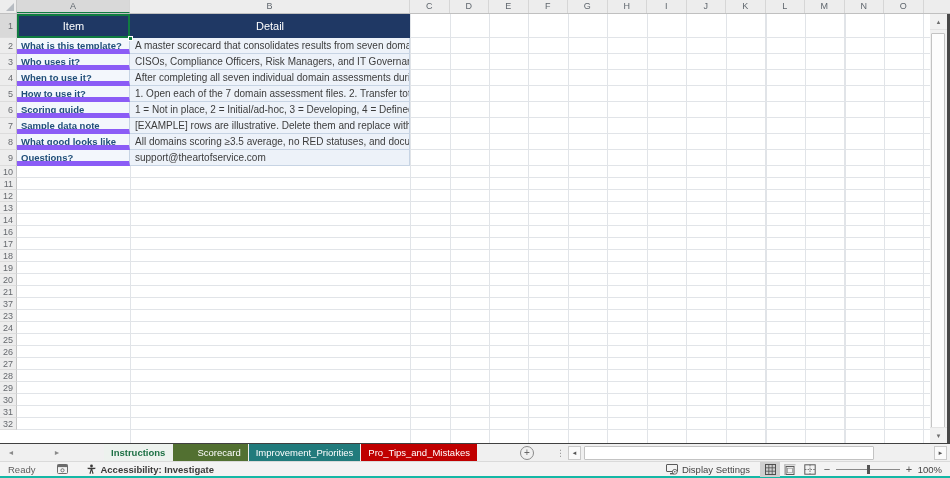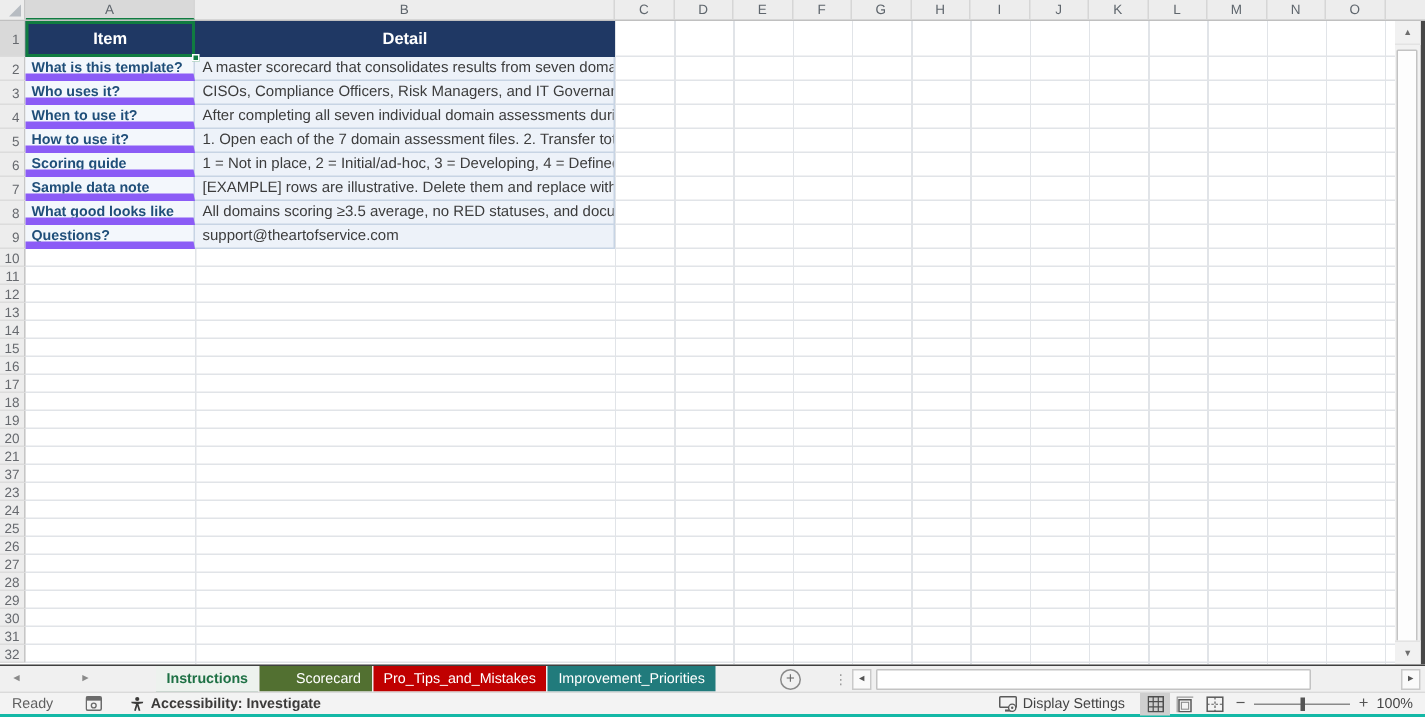--- a/index.html
+++ b/index.html
@@ -26,21 +26,21 @@
   .rows { position:relative; z-index:1; }
   .grow { display:flex; }
   .grow.r1 { height:24px; }
   .grow.rdata { height:16px; }
   .grow.empty { height:12px; }
   .rn { flex:0 0 17px; background:#EDEDED; border-right:1px solid #C6C6C6; border-bottom:1px solid #DCDCDC;
       color:#66696E; font-size:9px; text-align:right; padding-right:3px; display:block; line-height:12px; }
   .r1 .rn { background:#D9D9D9; line-height:24px; }
   .rdata .rn { line-height:16px; }
   .cellA { flex:0 0 113px; } .cellB { flex:0 0 280px; }
-  .hcell { background:#1F3864; color:#fff; font-weight:bold; font-size:11px; text-align:center; line-height:24px; }
+  .hcell { background:#1F3864; color:#fff; font-weight:normal; font-size:11px; text-align:center; line-height:24px; }
   .selwrap { position:relative; }
   .selbox { position:absolute; inset:0; border:2px solid #107C41; pointer-events:none; }
   .handle { position:absolute; right:-3px; bottom:-3px; width:5px; height:5px; background:#107C41; border:1px solid #fff; pointer-events:none; }
   .icell { background:#F3F7FC; color:#1F4E79; font-weight:bold; font-size:9.5px; line-height:15px;
       padding-left:4px; border-bottom:5px solid #8b5cf6; border-right:1px solid #C7D4E4; white-space:nowrap; overflow:hidden; }
   .dcell { background:#EDF2F9; color:#3C3C3C; font-size:10px; line-height:15px; padding-left:5px;
       border-bottom:1px solid #C7D4E4; border-right:1px solid #C7D4E4; white-space:nowrap; overflow:hidden; }
   .fillrow { flex:1 1 auto; border-bottom:1px solid #E1E4E8; background:transparent; }
   .empty .fillrow, .empty .rn { border-bottom-color:#E1E4E8; }
   .empty .rn { border-bottom-color:#DCDCDC; }
@@ -192,24 +192,20 @@
           </div>
           <div class="grow empty">
             <span class="rn">13</span>
             <div class="fillrow"></div>
           </div>
           <div class="grow empty">
             <span class="rn">14</span>
             <div class="fillrow"></div>
           </div>
           <div class="grow empty">
-            <span class="rn">15</span>
-            <div class="fillrow"></div>
-          </div>
-          <div class="grow empty">
             <span class="rn">16</span>
             <div class="fillrow"></div>
           </div>
           <div class="grow empty">
             <span class="rn">17</span>
             <div class="fillrow"></div>
           </div>
           <div class="grow empty">
             <span class="rn">18</span>
             <div class="fillrow"></div>
@@ -282,22 +278,22 @@
       <div class="darkedge"></div>
     </div>
   </div>
 
   <div class="tabbar">
     <div class="tnav">◄</div>
     <div class="tnav">►</div>
     <div class="tabs">
       <div class="tab active">Instructions</div>
       <div class="tab scorecard">Scorecard</div>
+      <div class="tab improve">Improvement_Priorities</div>
       <div class="tab protips">Pro_Tips_and_Mistakes</div>
-      <div class="tab improve">Improvement_Priorities</div>
     </div>
     <div class="addsheet">+</div>
     <div class="tabdots">⋮</div>
     <div class="hsb-left">◄</div>
     <div class="hsb-thumb"></div>
     <div class="hsb-right">►</div>
   </div>
 
   <div class="statusbar">
     <span class="sb-ready">Ready</span>

